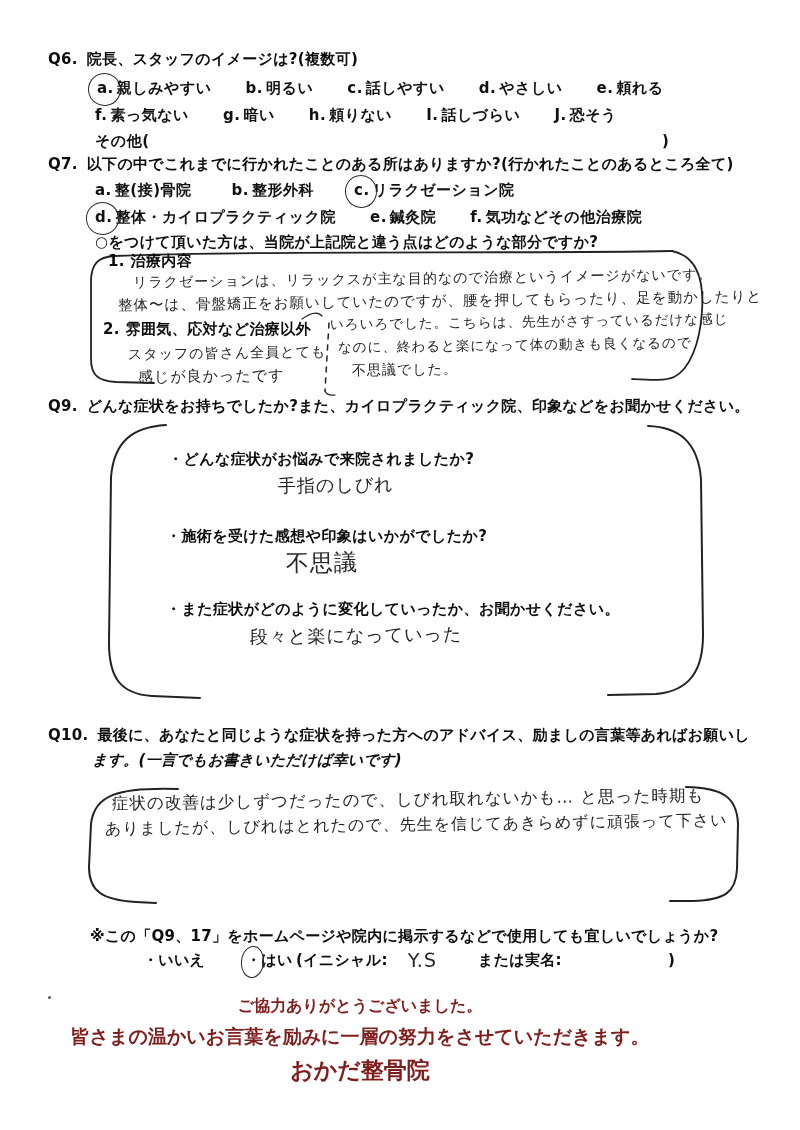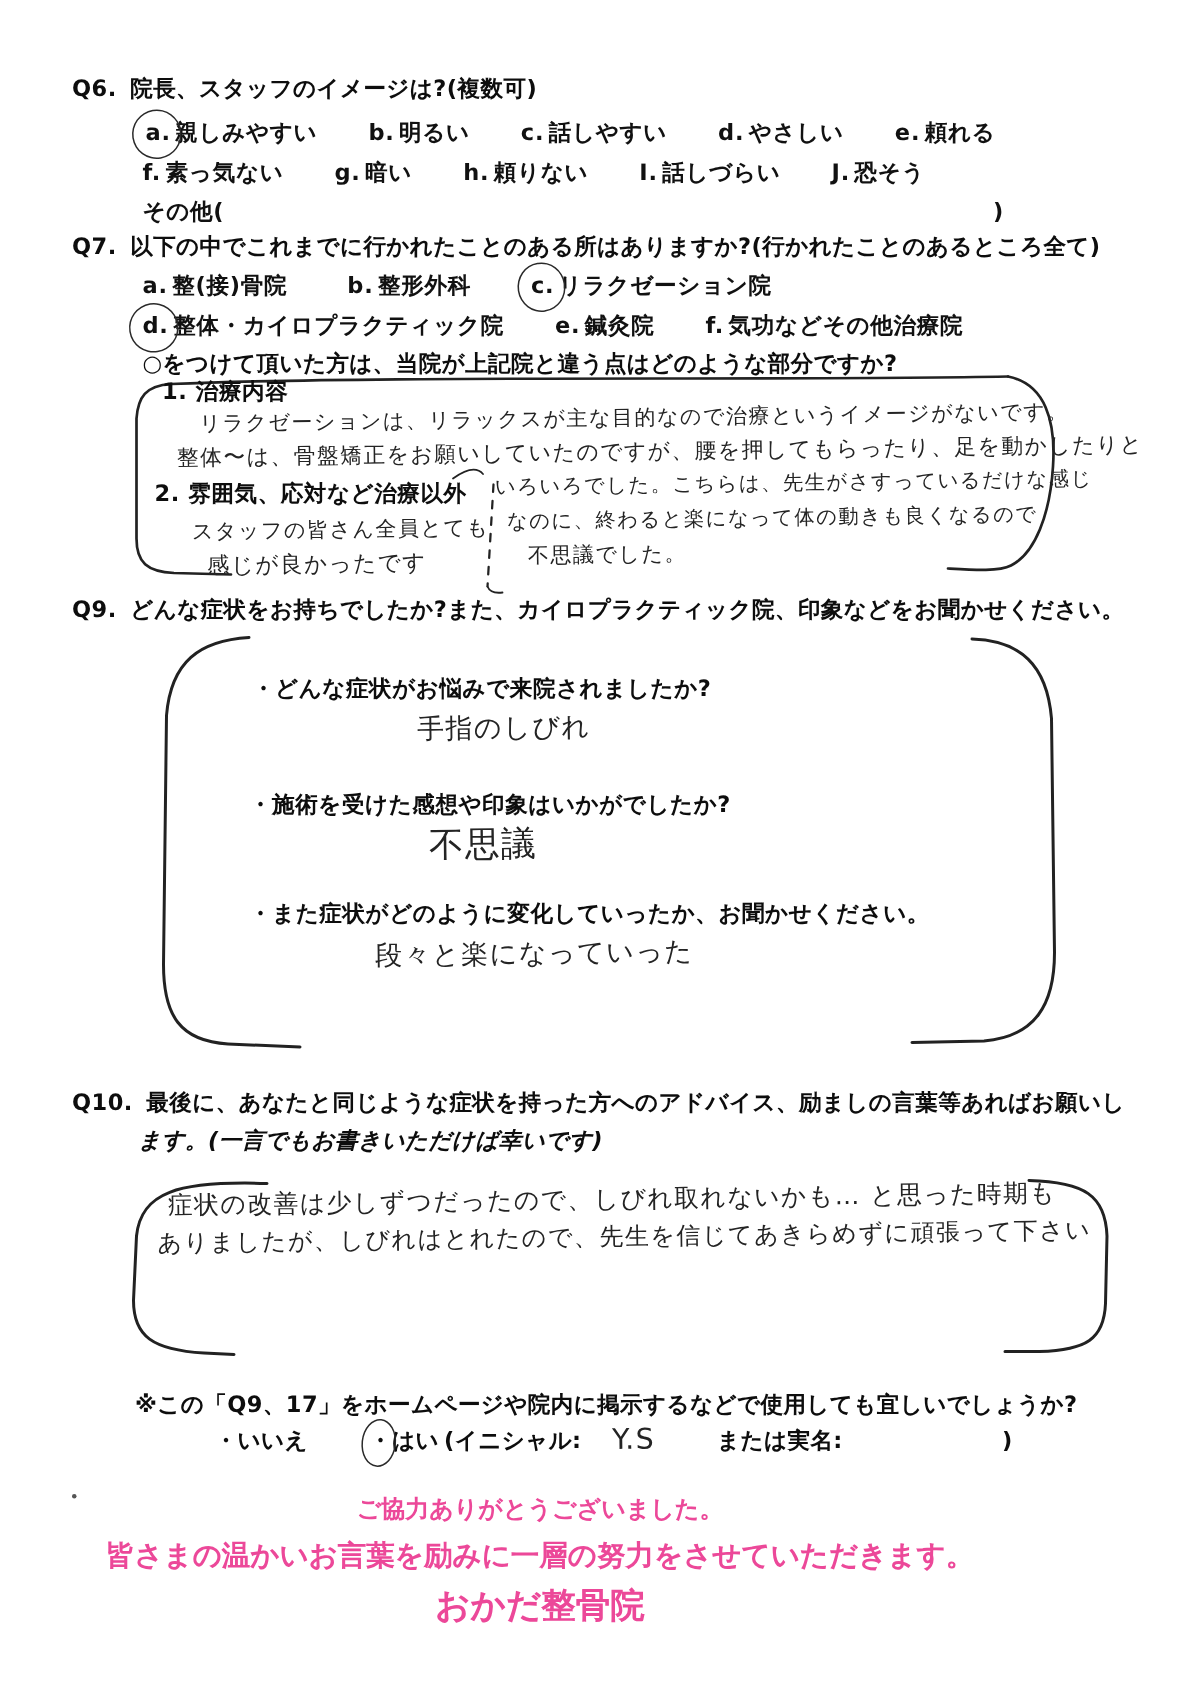--- a/index.html
+++ b/index.html
@@ -13,21 +13,21 @@
   .circled::after{content:"";position:absolute;left:-9px;top:-6px;right:-7px;bottom:-9px;
         border:1.7px solid #2a2a2a;border-radius:50%;transform:rotate(-9deg);}
   .bullet{position:relative;display:inline-block;}
   .bullet-circled::after{content:"";position:absolute;left:-5px;top:-5px;right:-3px;bottom:-8px;
         border:1.6px solid #2a2a2a;border-radius:50%;transform:rotate(6deg);}
   .sublabel{font-weight:700;font-size:15px;letter-spacing:0.4px;color:#0d0d0d;}
   .hand{color:#242424;letter-spacing:1px;transform:rotate(-0.8deg);transform-origin:left center;
         font-weight:400;}
   .svgbox{position:absolute;}
   .svgbox path{fill:none;stroke:#222;stroke-linecap:round;stroke-linejoin:round;}
-  .footerline{position:absolute;left:0;width:720px;text-align:center;font-weight:700;color:#ec4899;}
+  .footerline{position:absolute;left:0;width:720px;text-align:center;font-weight:700;color:#7f1d1d;}
   .italic{font-style:italic;}
   .speck{position:absolute;width:3px;height:3px;background:#555;border-radius:50%;}
 </style>
 </head>
 <body>
 
 <div id="page">
 
   <div class="abs qhead" style="left:48px;top:50px;">
     <span class="qnum">Q6.</span><span>院長、スタッフのイメージは?(複数可)</span>

